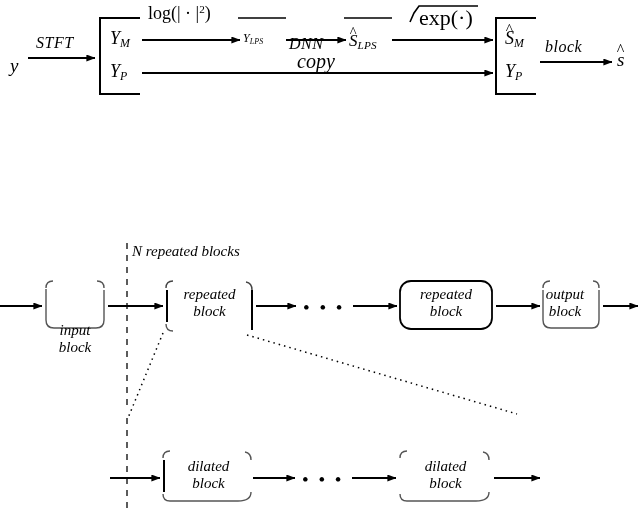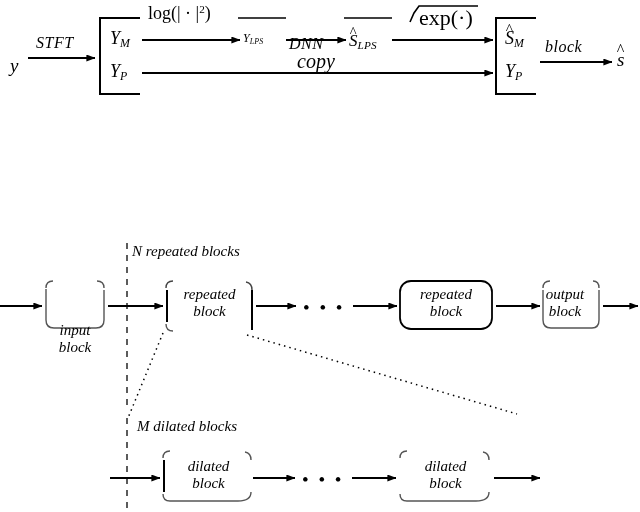--- a/index.html
+++ b/index.html
@@ -237,21 +237,20 @@
   </div>
 
   <div class="lbl mathit" style="left:545px; top:39px; font-size:16px; letter-spacing:0.5px;">block</div>
 
   <div class="lbl mathit" style="left:617px; top:50px; font-size:19px;">
     <span class="hat-wrap"><span class="hat">^</span><span>s</span></span>
   </div>
 
 
   <div class="groupnote" style="left:132px; top:243px;">N repeated blocks</div>
-  <div class="groupnote" style="left:137px; top:418px;">M dilated blocks</div>
 
   <div class="blocklabel" style="left:46px; top:286px; width:58px;margin-top:36px;">
     <div>input</div>
     <div>block</div>
   </div>
   <div class="blocklabel" style="left:167px; top:286px; width:85px;">
     <div>repeated</div>
     <div>block</div>
   </div>
   <div class="blocklabel" style="left:401px; top:286px; width:90px;">

